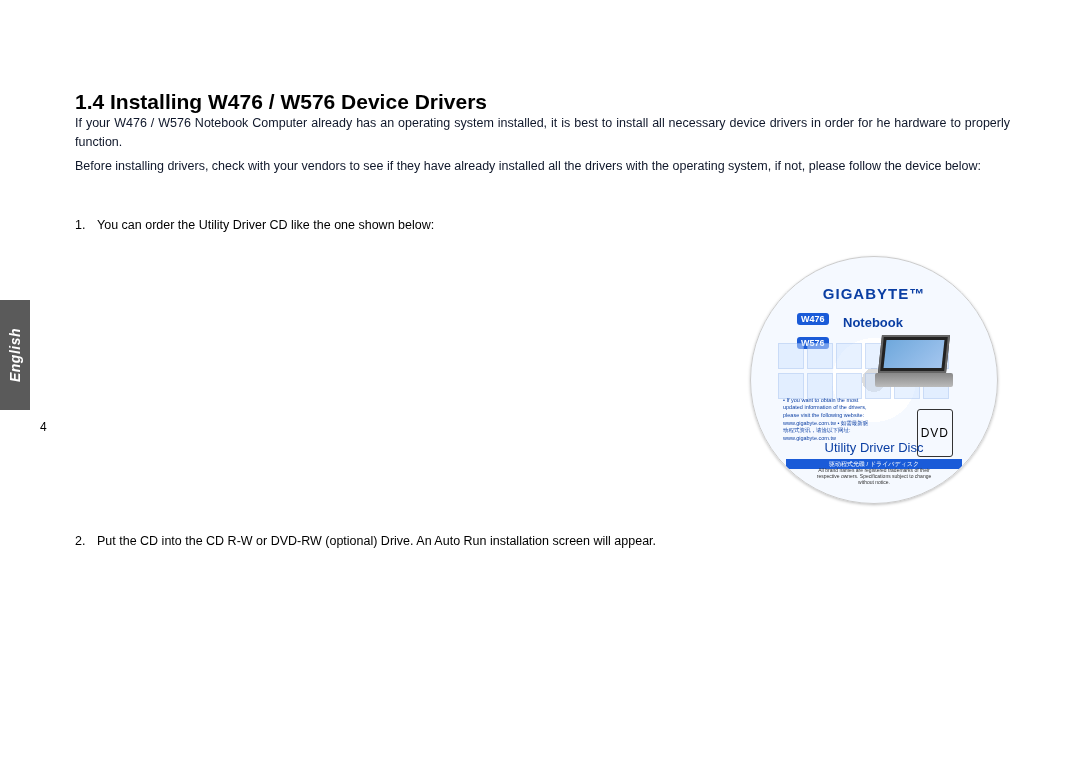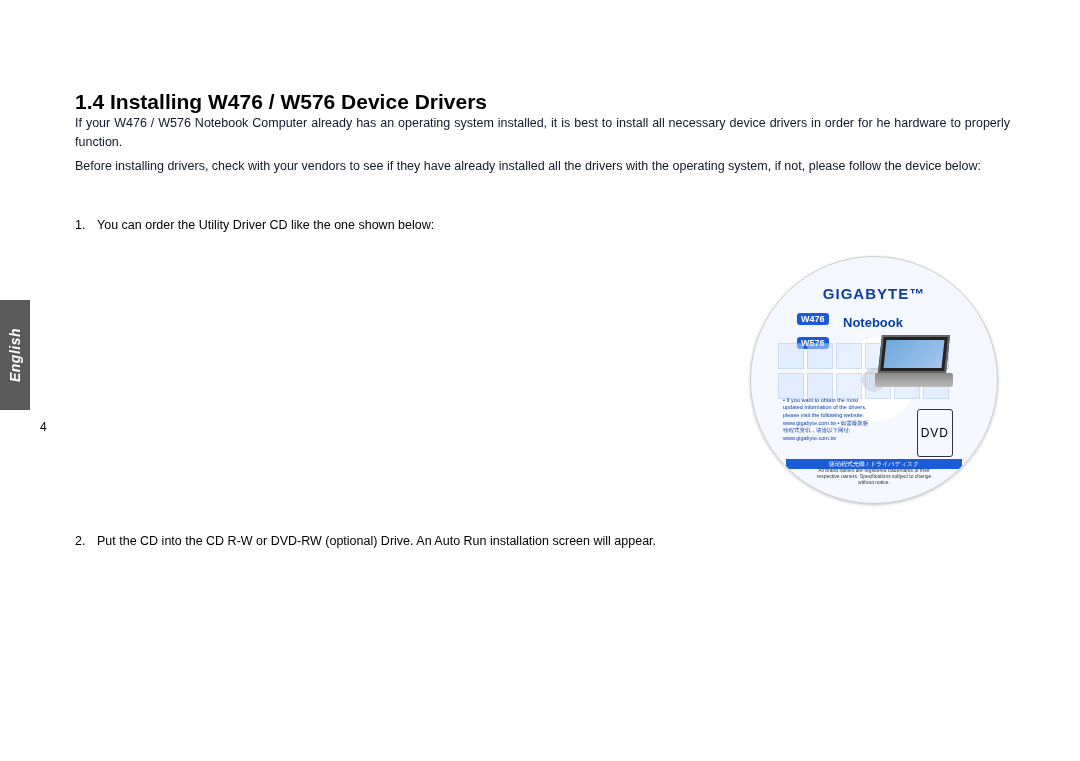--- a/index.html
+++ b/index.html
@@ -334,20 +334,21 @@
                 <div></div>
                 <div></div>
             </div>
             <div class="cd-laptop">
               <div class="lid"></div>
                 <div class="base"></div>
             </div>
             <div class="cd-info">• If you want to obtain the most updated information of the drivers, please visit the following website: www.gigabyte.com.tw
 • 如需最新驱动程式资讯，请洽以下网址: www.gigabyte.com.tw</div>
             <div class="cd-dvd">DVD</div>
+            <div class="cd-util">Utility Driver Disc</div>
             <div class="cd-strip">驱动程式光碟 / ドライバディスク</div>
             <div class="cd-fine">All brand names are registered trademarks of their respective owners. Specifications subject to change without notice.</div>
           </div>
         </div>
       </div>
 
       <div class="step">
         <div class="num">2.</div>
         <div class="txt">Put the CD into the CD R-W or DVD-RW (optional) Drive. An Auto Run installation screen will appear.</div>
       </div>

